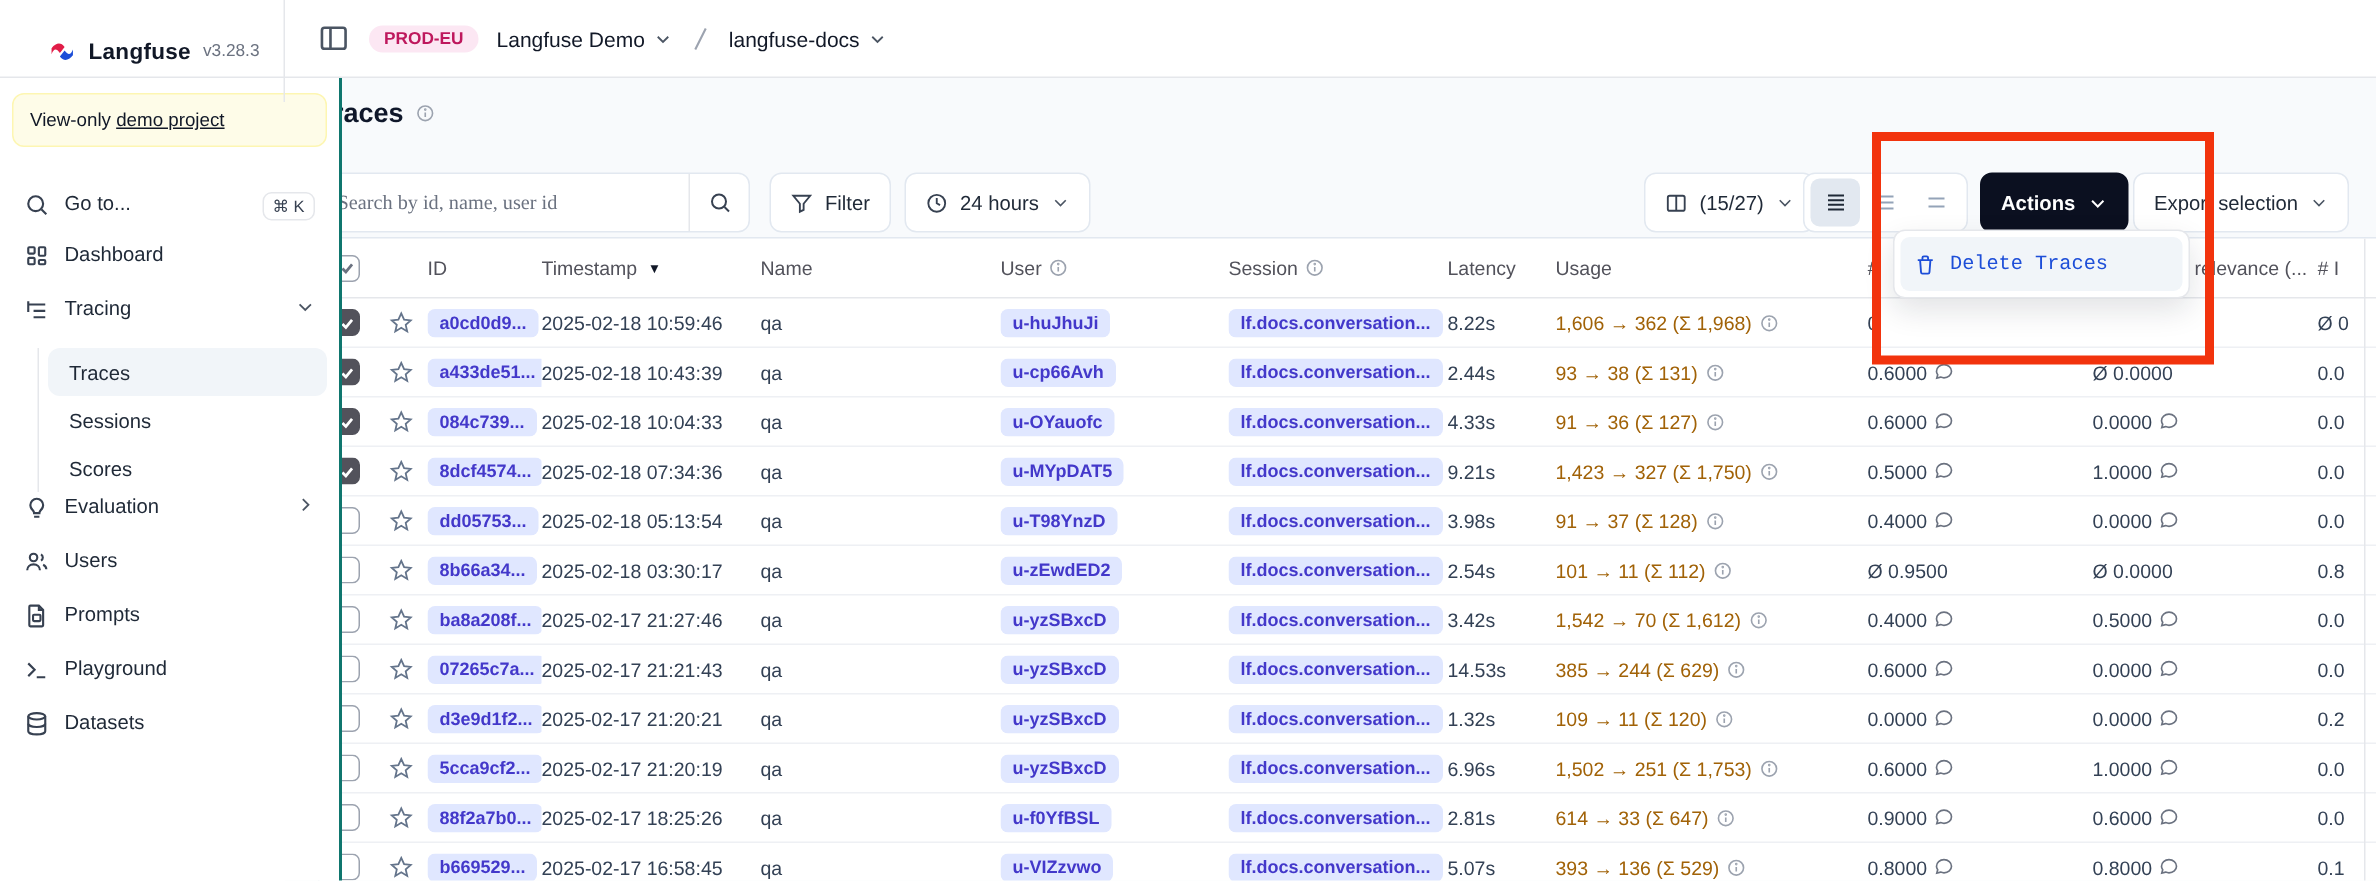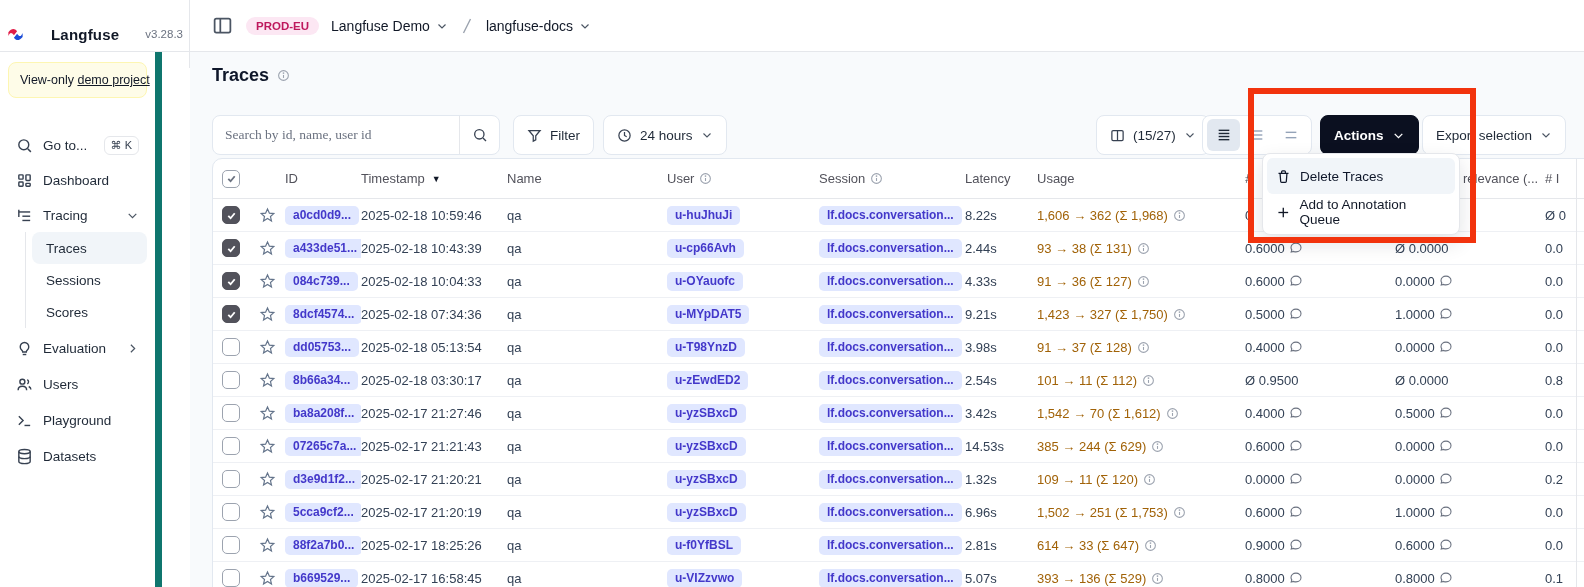--- a/index.html
+++ b/index.html
@@ -5,39 +5,39 @@
   * { margin:0; padding:0; box-sizing:border-box; }
   html,body { width:1584px; height:587px; overflow:hidden; background:#fff;
     font-family:"Liberation Sans","DejaVu Sans",sans-serif; color:#1f2937; }
   svg { display:block; }
   .nowrap { white-space:nowrap; }
 
   
   .topbar { position:absolute; left:0; top:0; width:1584px; height:52px; background:#fff;
     border-bottom:1px solid #e5e7eb; z-index:5; }
   .brand { position:absolute; left:0; top:0; width:190px; height:68px; border-right:1px solid #e5e7eb;
-    display:flex; align-items:center; gap:26px; padding-left:6px; }
+    display:flex; align-items:center; gap:8px; padding-left:32px; }
   .brand-name { font-weight:700; font-size:15px; color:#111827; letter-spacing:.2px; }
   .brand-ver { font-size:11.5px; color:#6b7280; }
   .crumbs { position:absolute; left:190px; top:0; height:52px; display:flex; align-items:center; gap:12px; padding-left:22px; }
   .panel-btn { width:22px; height:22px; color:#4b5563; cursor:pointer; }
   .env-pill { background:#fce7f3; color:#be185d; font-size:11.5px; font-weight:600;
     padding:3px 10px; border-radius:999px; }
   .crumb { display:flex; align-items:center; gap:6px; font-size:14px; font-weight:500; color:#111827; cursor:pointer; }
   .chev { color:#4b5563; }
   .slash { color:#9ca3af; }
 
   
-  .sidebar { position:absolute; left:0; top:52px; width:162px; bottom:0; background:#fff;
-    border-right:7px solid #0f766e; z-index:4; }
+  .sidebar { position:absolute; left:0; top:52px; width:228px; bottom:0; background:#fff;
+    border-right:2px solid #0f766e; z-index:4; }
   .banner { margin:10px 8px 0 8px; height:36px; background:#fefce8; border:1px solid #fdf6b2;
     border-radius:8px; display:flex; align-items:center; padding-left:11px; font-size:12.5px; color:#111827; }
   .banner a { color:#111827; text-decoration:underline; cursor:pointer; }
   .nav { margin-top:30px; padding:0 8px; }
-  .nav-item { display:flex; align-items:center; gap:10px; padding:0 8px; font-size:13.5px; color:#1f2937;
+  .nav-item { display:flex; align-items:flex-start; gap:10px; padding:0 8px; font-size:13.5px; color:#1f2937;
     border-radius:8px; cursor:pointer; }
   .nav-item .ic { width:17px; height:17px; color:#374151; flex:0 0 17px; }
   .h34 { height:34px; } .h36 { height:36px; }
   .kbd { margin-left:auto; border:1px solid #e5e7eb; border-radius:6px; background:#fff;
     font-size:11px; color:#374151; padding:2px 6px; }
   .nav-caret { margin-left:auto; color:#4b5563; }
   .subnav { margin:0 0 2px 17px; border-left:1px solid #e5e7eb; padding-left:6px; }
   .sub-item { height:32px; display:flex; align-items:center; padding-left:14px; font-size:13.5px;
     color:#1f2937; border-radius:8px; cursor:pointer; }
   .sub-item.active { background:#f1f5f9; font-weight:500; }
@@ -90,21 +90,21 @@
   .usage-txt { color:#a16207;text-align:right; }
   .bubble { width:12px; height:12px; color:#6b7280; }
   .sort { font-size:9px; color:#111827; margin-left:2px; }
   .col-divider { position:absolute; left:1363px; top:0; bottom:0; width:1px; background:#e5e7eb; }
 
   
   .menu { position:absolute; left:1262px; top:153px; width:198px; background:#fff; border:1px solid #e5e7eb;
     border-radius:8px; box-shadow:0 8px 20px rgba(15,23,42,.12); padding:4px; z-index:40; }
   .menu-item { display:flex; align-items:center; gap:9px; height:36px; padding:0 9px; border-radius:6px;
     font-size:13.5px; cursor:pointer; }
-  .menu-item.disabled { background:#f1f5f9; color:#0f172a; }
+  .menu-item.disabled { background:#f1f5f9; color:#1d4ed8;font-family:Liberation Mono, monospace; }
   .menu-item.normal { color:#111827; font-weight:500; }
   .m-ic { width:15px; height:15px; }
 
   
   .red-box { position:absolute; left:1248px; top:88px; width:228px; height:155px;
     border:6px solid #f2330d; z-index:50; pointer-events:none; }
 </style>
 </head>
 <body>
 
@@ -199,20 +199,28 @@
         </svg>
     </div>
     <div class="nav-item h36">
       <svg class="ic" viewBox="0 0 24 24" fill="none" stroke="currentColor" stroke-width="2">
           <circle cx="9" cy="8" r="3.5"></circle>
           <path d="M3 20c0-3.5 2.7-5.5 6-5.5s6 2 6 5.5"></path>
           <path d="M16 5a3.5 3.5 0 0 1 0 6"></path>
           <path d="M18 14.8c1.8.8 3 2.3 3 4.2"></path>
         </svg>
       <span>Users</span>
+    </div>
+    <div class="nav-item h36">
+      <svg class="ic" viewBox="0 0 24 24" fill="none" stroke="currentColor" stroke-width="2">
+          <path d="M6 2.5h8l4 4V21a1 1 0 0 1-1 1H6a1 1 0 0 1-1-1V3.5a1 1 0 0 1 1-1z"></path>
+          <path d="M14 2.5v4h4"></path>
+          <rect x="8.5" y="11" width="7" height="6" rx="1"></rect>
+        </svg>
+      <span>Prompts</span>
     </div>
     <div class="nav-item h36">
       <svg class="ic" viewBox="0 0 24 24" fill="none" stroke="currentColor" stroke-width="2">
           <polyline points="4 6 10 12 4 18"></polyline>
           <line x1="12" y1="19" x2="20" y2="19"></line>
         </svg>
       <span>Playground</span>
     </div>
     <div class="nav-item h36">
       <svg class="ic" viewBox="0 0 24 24" fill="none" stroke="currentColor" stroke-width="2">
@@ -906,22 +914,15 @@
 
 <div class="menu">
   <div class="menu-item disabled">
     <svg class="m-ic" viewBox="0 0 24 24" fill="none" stroke="currentColor" stroke-width="2">
         <path d="M4 7h16"></path>
         <path d="M9 7V4.5A1.5 1.5 0 0 1 10.5 3h3A1.5 1.5 0 0 1 15 4.5V7"></path>
         <path d="M6.5 7l1 13a1.5 1.5 0 0 0 1.5 1.4h6a1.5 1.5 0 0 0 1.5-1.4l1-13"></path>
       </svg>
     <span>Delete Traces</span>
   </div>
-  <div class="menu-item normal">
-    <svg class="m-ic" viewBox="0 0 24 24" fill="none" stroke="currentColor" stroke-width="2.2">
-        <line x1="12" y1="4" x2="12" y2="20"></line>
-        <line x1="4" y1="12" x2="20" y2="12"></line>
-      </svg>
-    <span>Add to Annotation Queue</span>
-  </div>
 </div>
 
 <div class="red-box"></div>
 
 </body></html>

